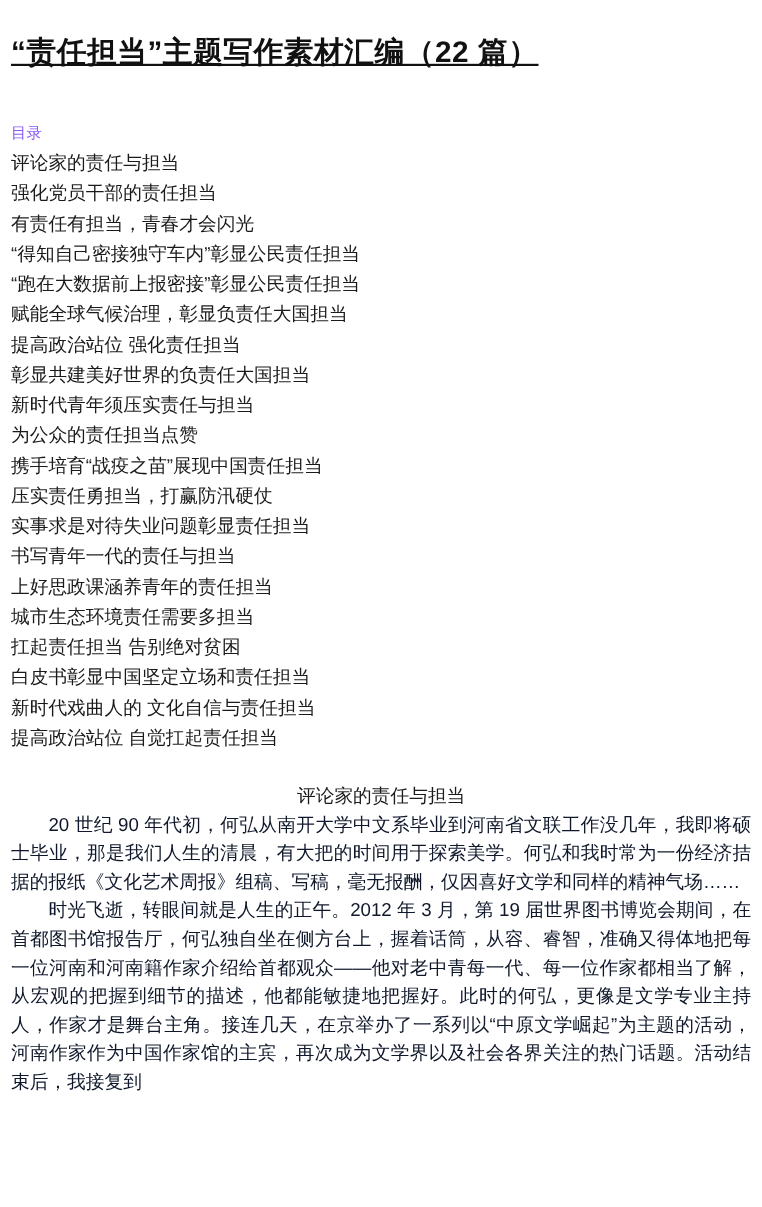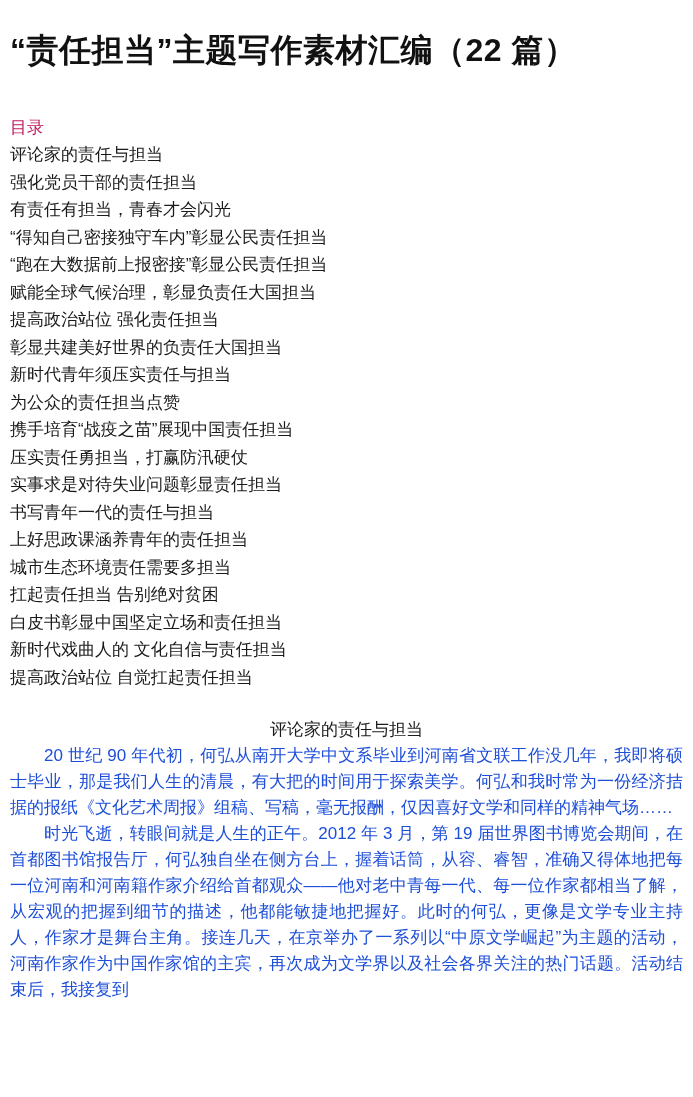--- a/index.html
+++ b/index.html
@@ -16,34 +16,35 @@
   }
   .page {
     position: relative;
     width: 693px;
     height: 1097px;
     padding: 0 10px;
     box-sizing: border-box;
   }
   .doc-title {
     margin: 30px 0 0 0;
-    font-size: 32px;
+    font-size: 27px;
     font-weight: bold;
     letter-spacing: 0.5px;
     line-height: 1.3;
     color: #111111;
     white-space: nowrap;
+    text-decoration: underline;
   }
   .toc {
     margin-top: 42px;
   }
   .toc-heading {
-    font-size: 17px;
+    font-size: 14px;
     line-height: 27.5px;
-    color: #be185d;
+    color: #8b5cf6;
   }
   .toc-item {
     font-size: 17px;
     line-height: 27.5px;
     color: #1a1a1a;
     white-space: nowrap;
   }
   .section-title {
     margin-top: 26px;
     text-align: center;
@@ -51,21 +52,21 @@
     line-height: 26px;
     color: #1a1a1a;
   }
   .body-par {
     font-size: 17px;
     line-height: 26px;
     text-align: justify;
     text-justify: inter-ideograph;
     text-indent: 2em;
     margin: 0;
-    color: #1d4ed8;
+    color: #0f172a;
   }
 </style>
 </head>
 <body>
 
 <div class="page">
 
   <h1 class="doc-title">“责任担当”主题写作素材汇编（22 篇）</h1>
 
   <div class="toc">

